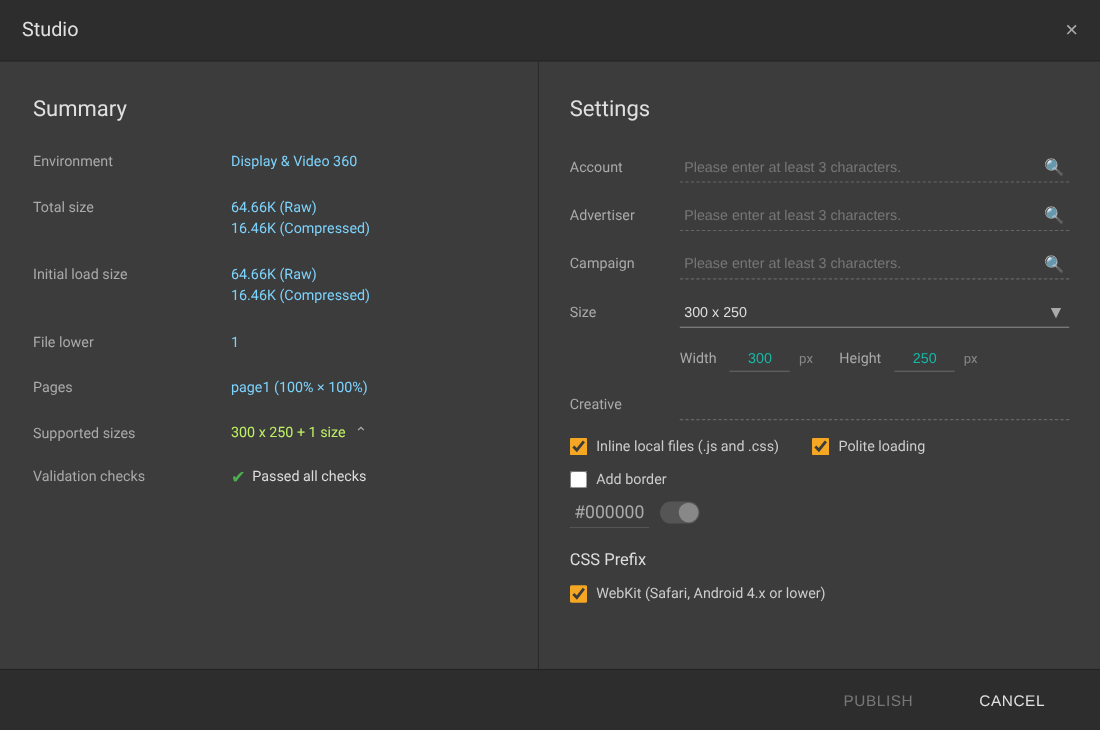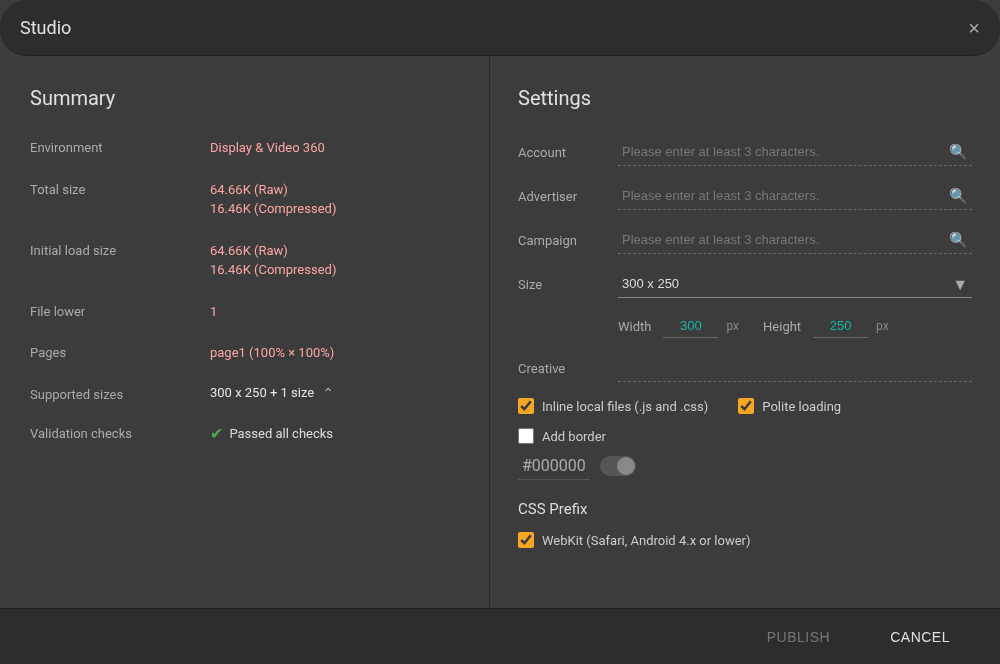--- a/index.html
+++ b/index.html
@@ -14,21 +14,20 @@
     }
 
     .title-bar {
       background: #2d2d2d;
       height: 56px;
       display: flex;
       align-items: center;
       justify-content: space-between;
       padding: 0 20px;
       border-bottom: 1px solid #222;
-      border-radius: 27px;
     }
     .title-bar-title {
       color: #e0e0e0;
       font-size: 18px;
       font-weight: 400;
     }
     .close-btn {
       color: #aaa;
       font-size: 20px;
       cursor: pointer;
@@ -62,30 +61,30 @@
       margin-bottom: 22px;
     }
     .summary-label {
       width: 180px;
       color: #aaa;
       font-size: 13px;
       flex-shrink: 0;
       padding-top: 2px;
     }
     .summary-value {
-      color: #fca5a5;
+      color: #7dd3fc;
       font-size: 13px;
       line-height: 1.5;
     }
     .supported-sizes-row {
       display: flex;
       align-items: center;
     }
     .supported-sizes-value {
-      color: #e5e5e5;
+      color: #bef264;
       font-size: 13px;
     }
     .chevron-up {
       margin-left: 8px;
       color: #aaa;
       font-size: 14px;
     }
     .validation-value {
       display: flex;
       align-items: center;

